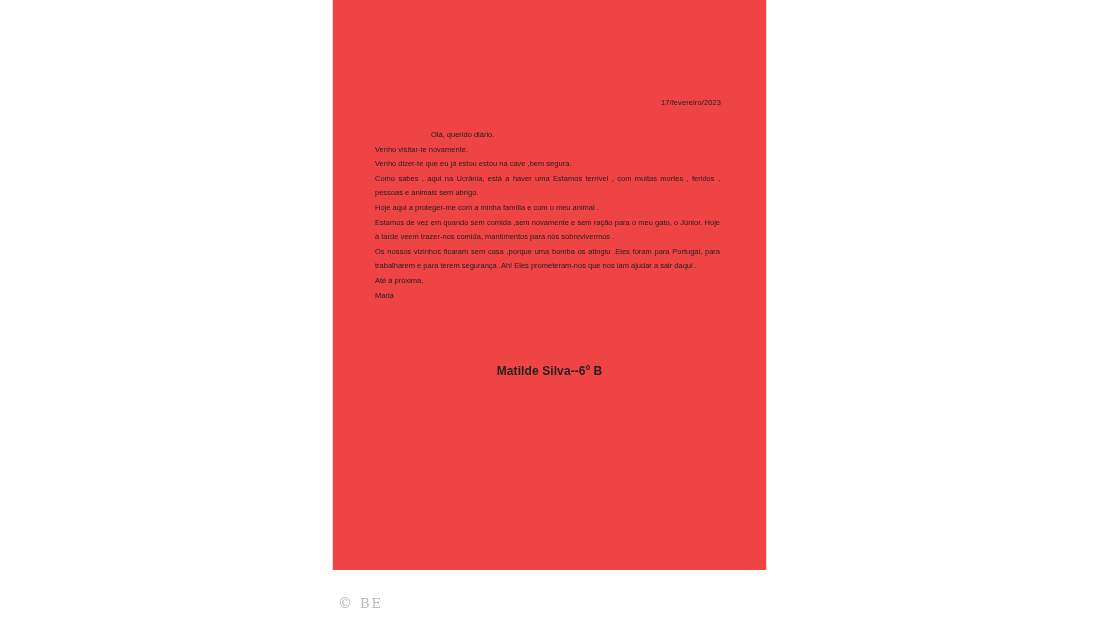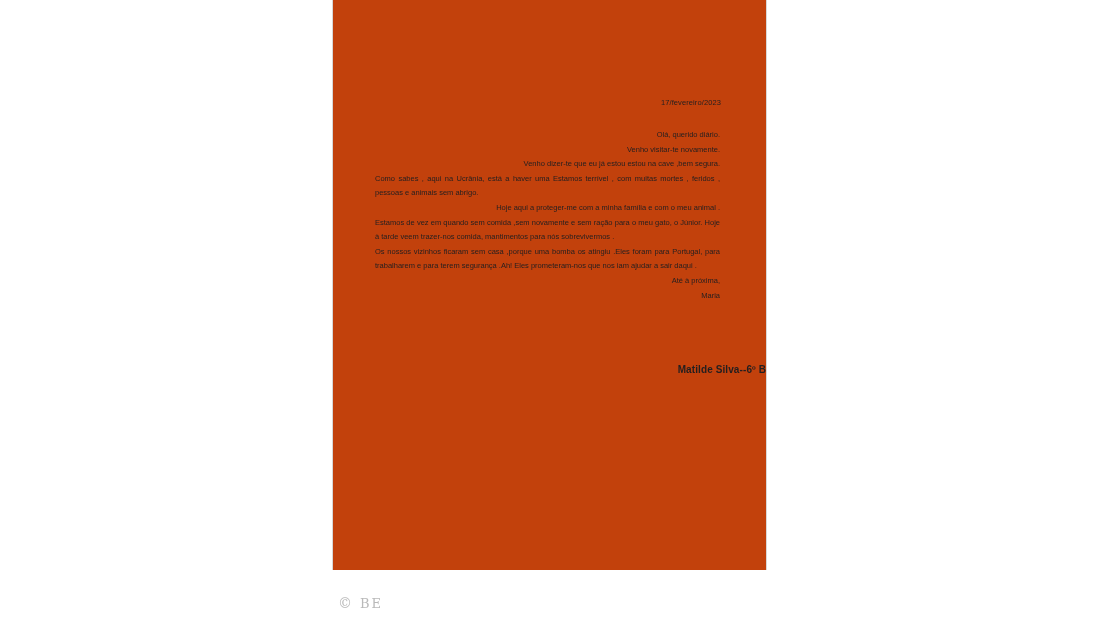--- a/index.html
+++ b/index.html
@@ -13,21 +13,21 @@
     font-family: "Liberation Sans", sans-serif;
     overflow: hidden;
     position: relative;
   }
   .page {
     position: absolute;
     left: 332px;
     top: 0;
     width: 435px;
     height: 570px;
-    background: #c2410c;
+    background: #ef4444;
     border-left: 1px solid #d8d8d8;
     border-right: 1px solid #d8d8d8;
     box-sizing: border-box;
   }
   .doc-date {
     position: absolute;
     right: 45px;
     top: 98px;
     font-size: 7.5px;
     color: #231f20;
@@ -44,29 +44,29 @@
     text-align: justify;
     text-justify: inter-word;
   }
   .body-text p {
     margin: 0;
   }
   .p-indent {
     text-indent: 56px;
   }
   .no-justify {
-    text-align: right;
+    text-align: left;
   }
   .signature {
     position: absolute;
     left: 0;
     top: 364px;
     width: 100%;
-    text-align: right;
-    font-size: 10px;
+    text-align: center;
+    font-size: 12px;
     font-weight: bold;
     color: #231f20;
     letter-spacing: 0.1px;
   }
   .watermark {
     position: absolute;
     left: 338px;
     top: 595px;
     font-size: 13px;
     color: #b9b9b9;

